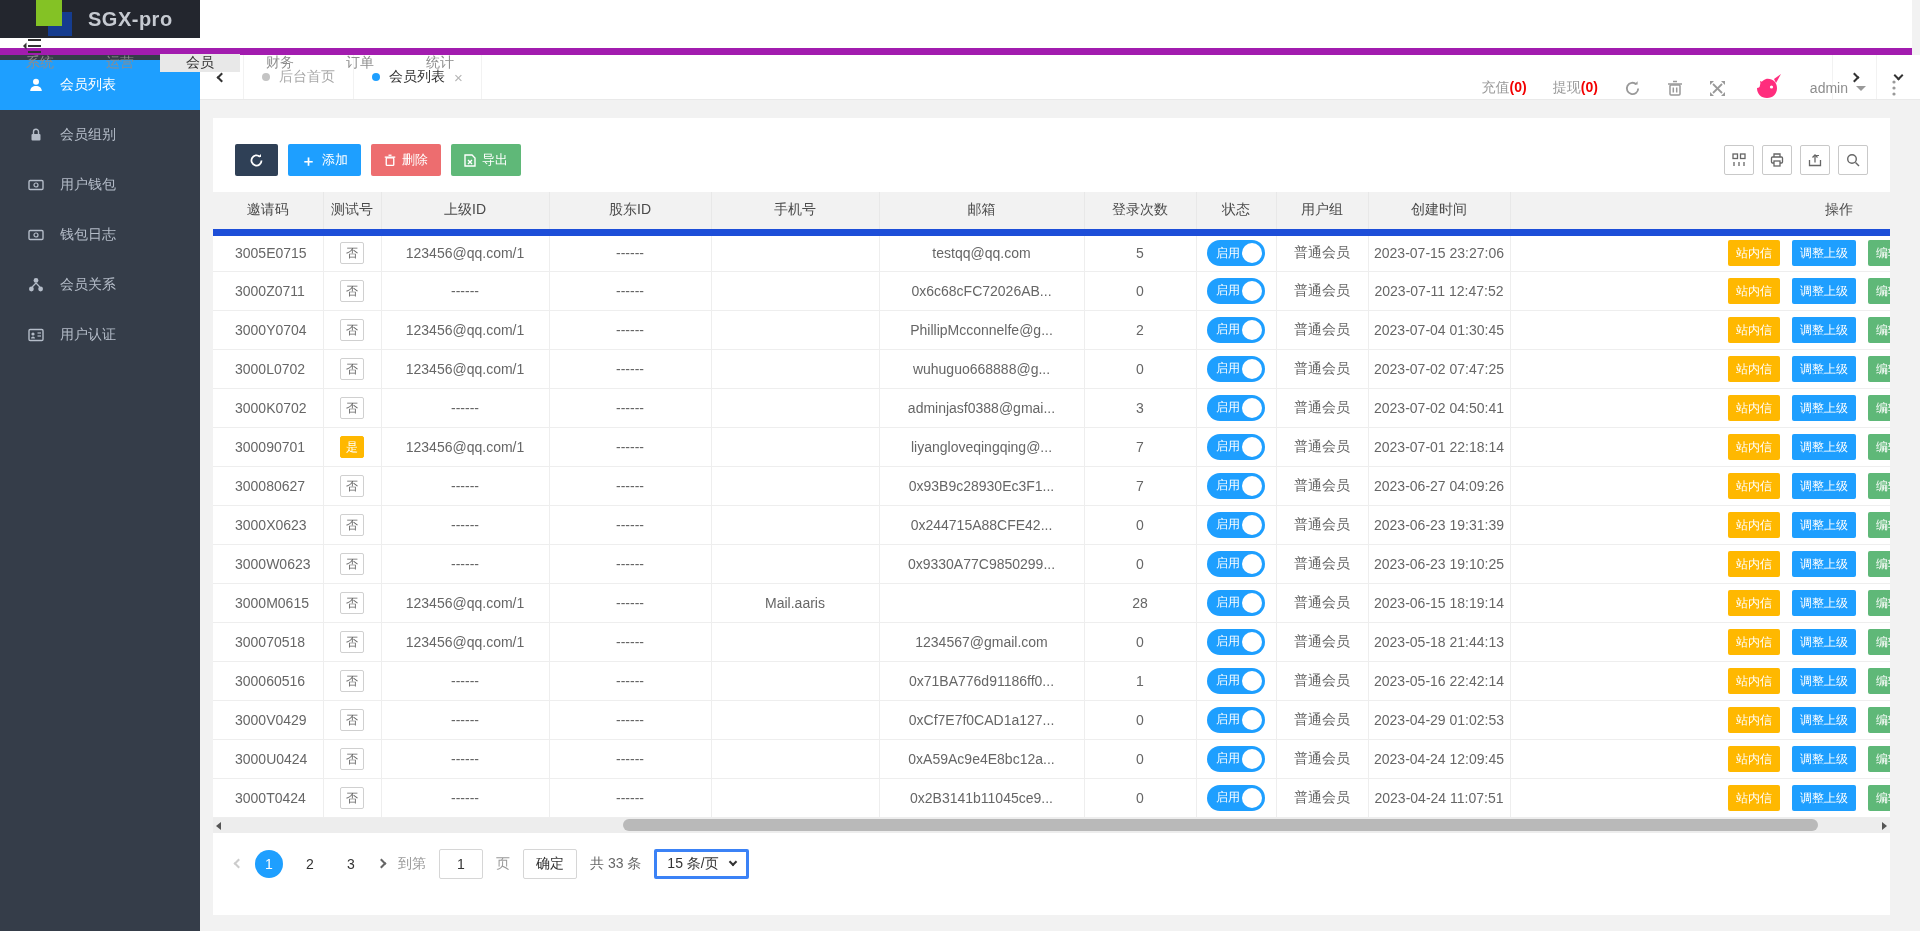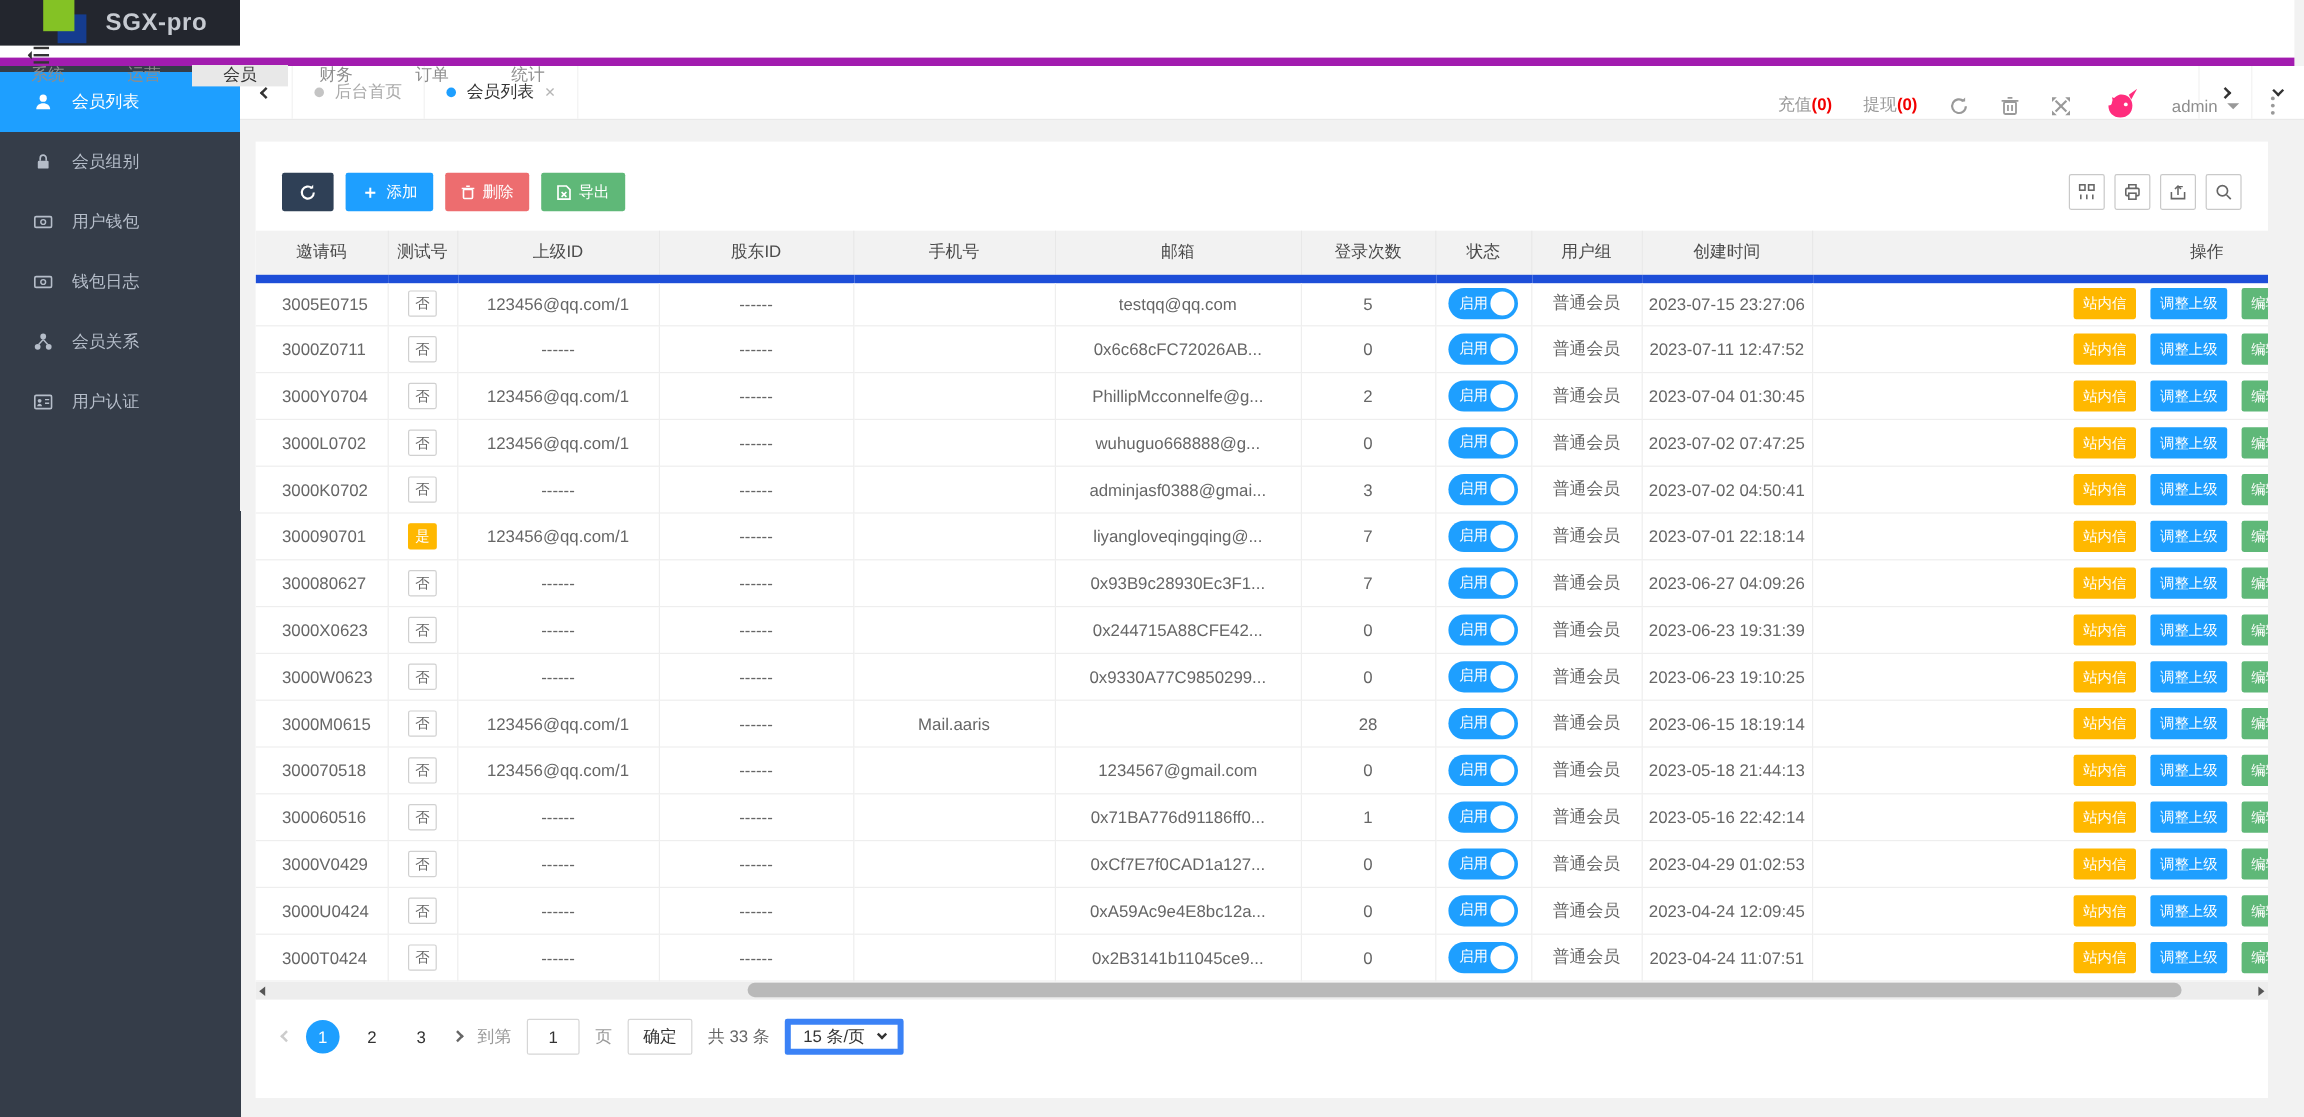--- a/index.html
+++ b/index.html
@@ -104,21 +104,21 @@
   .pg-prev { color:#ccc; display:flex; align-items:center; cursor:default; }
   .pg-next { color:#666; display:flex; align-items:center; cursor:pointer; }
   .pg-num { min-width:28px; height:28px; line-height:28px; text-align:center; cursor:pointer; color:#333; }
   .pg-num.active { background:#1e9fff; color:#fff; border-radius:50%; width:28px; cursor:default; }
   .muted { color:#999; }
   .goto-input { width:44px; height:30px; border:1px solid #d6d6d6; border-radius:2px; text-align:center;
     font-size:14px; color:#333; font-family:inherit; }
   .confirm-btn { height:30px; padding:0 12px; background:#fff; border:1px solid #d6d6d6; border-radius:2px;
     font-size:14px; color:#333; cursor:pointer; font-family:inherit; }
   .total { color:#666; }
-  .per-page { height:30px; border:5px solid #3b82f6; border-radius:2px; background:#fff;
+  .per-page { height:30px; border:3px solid #3b82f6; border-radius:2px; background:#fff;
     display:flex; align-items:center; gap:11px; padding:0 10px; font-size:14px; color:#333; cursor:pointer; }
   .per-page .chev { width:6px; height:6px; border-width:2px; color:#333; }
 </style>
 </head>
 <body>
 
 <div class="header">
   <div class="logo">
     <span class="logo-mark">
       <span class="logo-sq-blue"></span>

